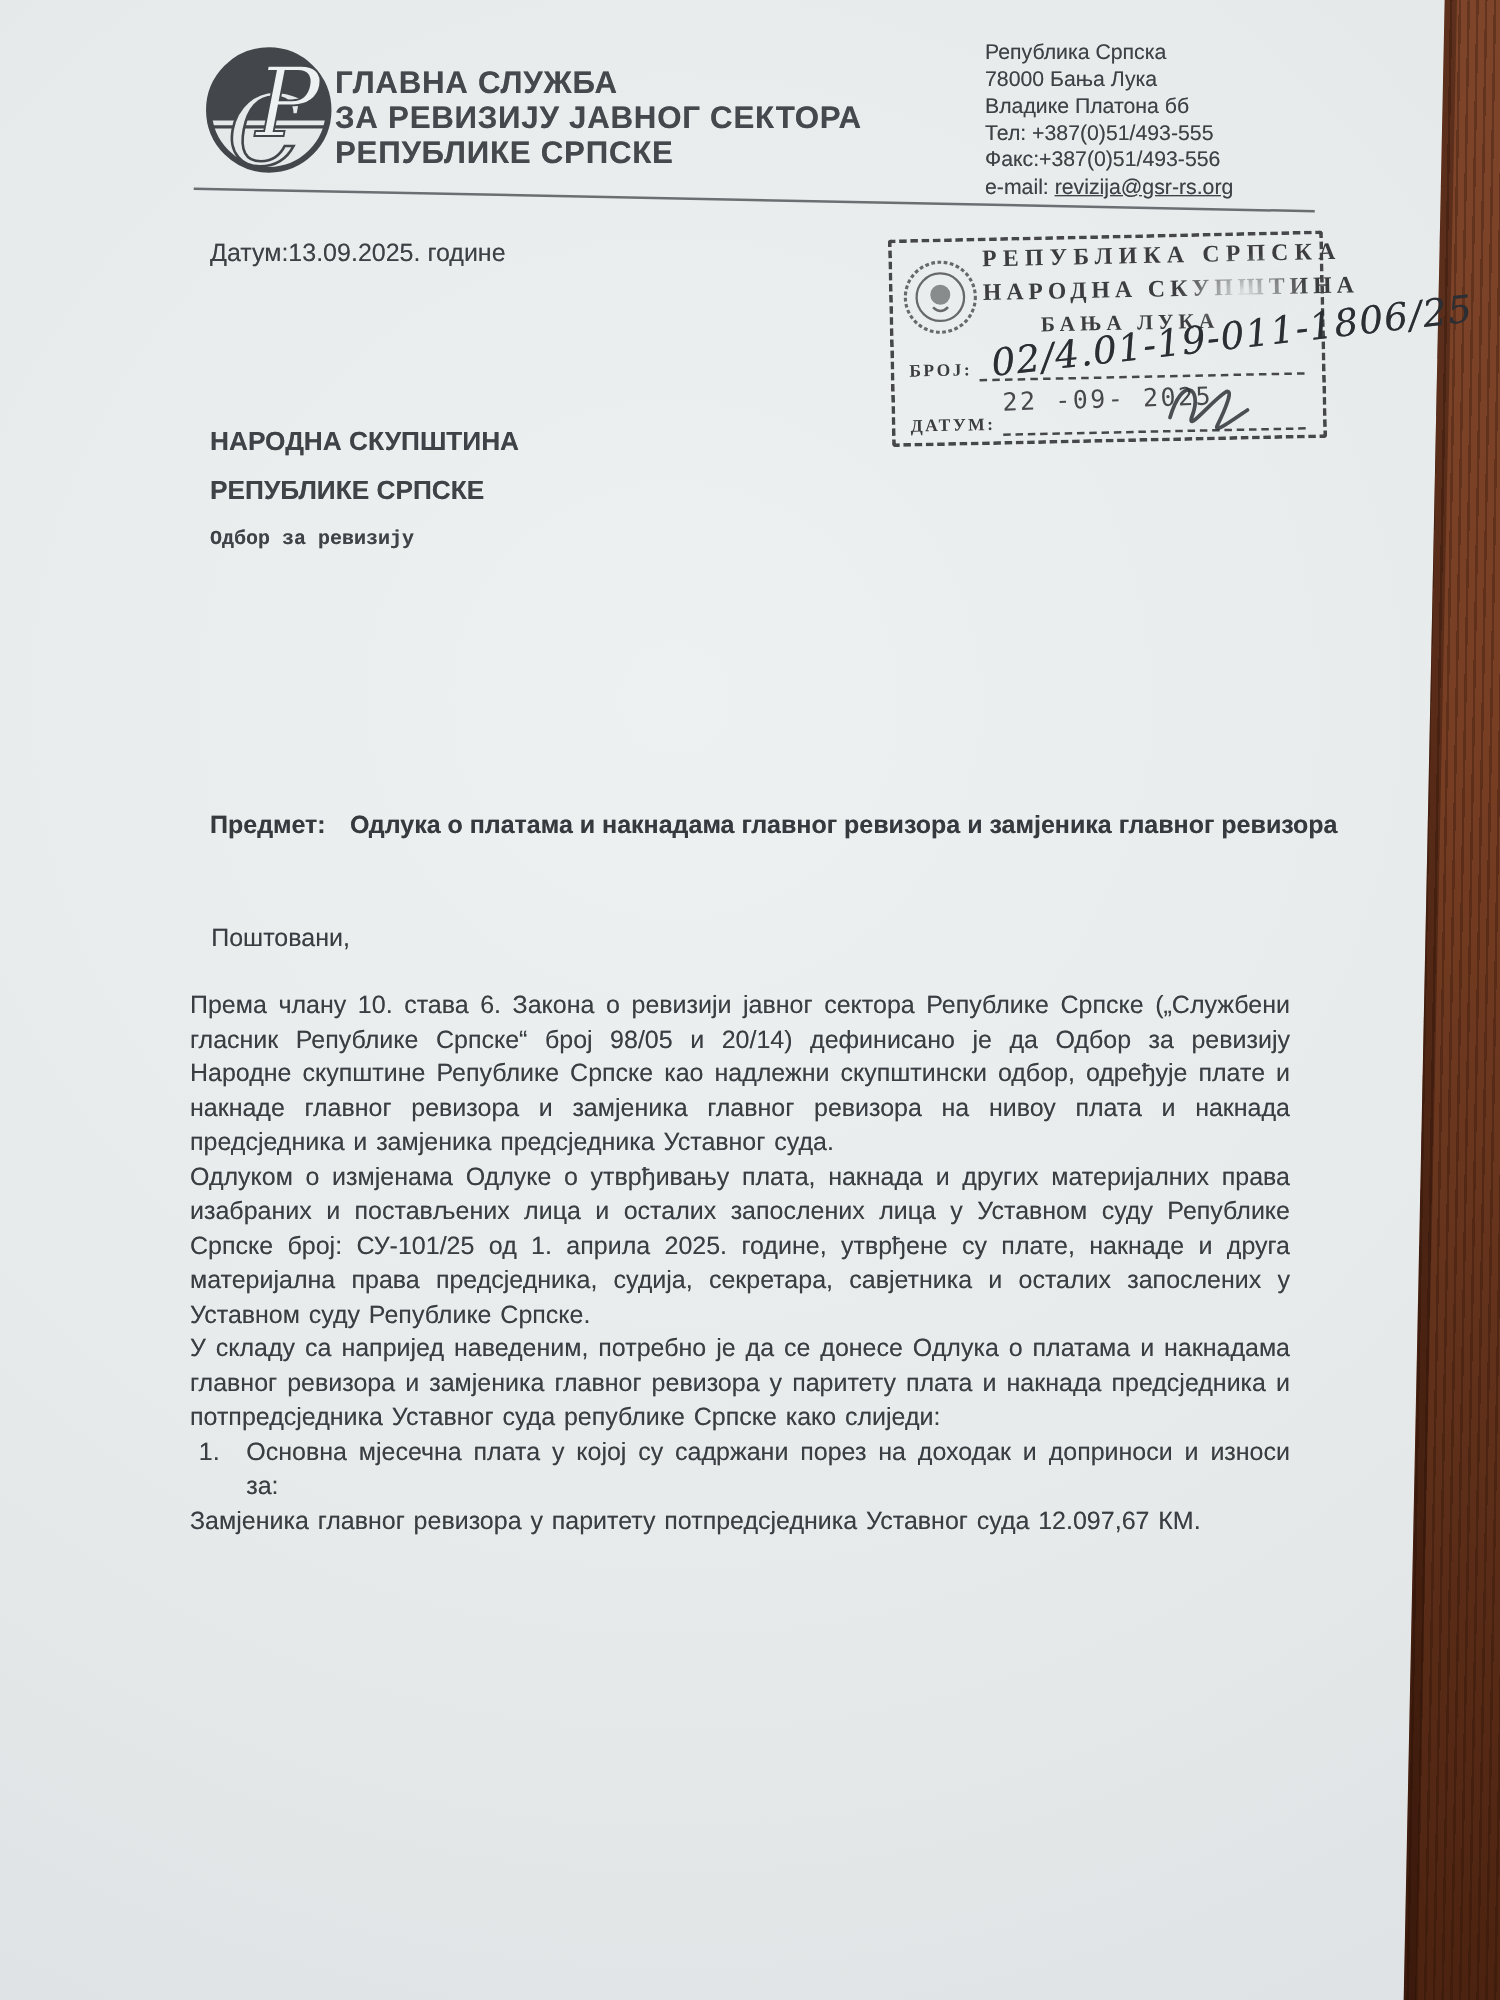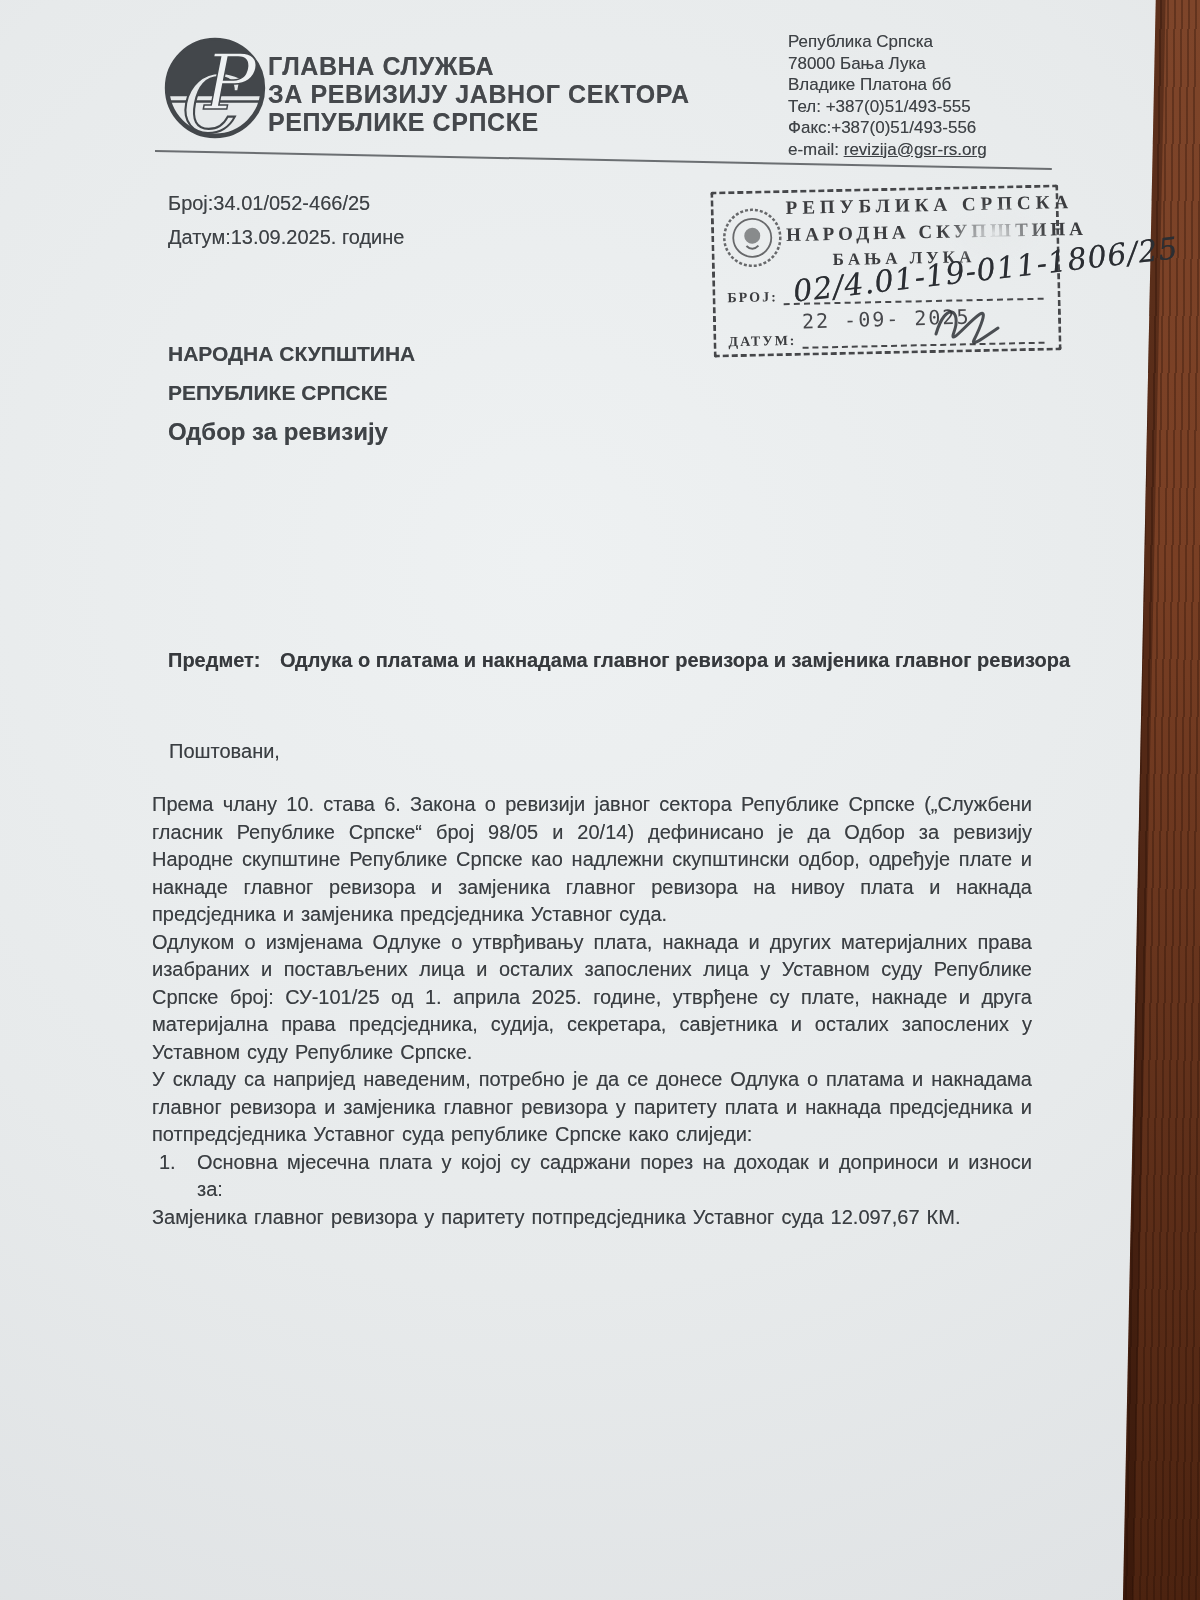--- a/index.html
+++ b/index.html
@@ -78,21 +78,21 @@
     color:#2b2e33;white-space:nowrap;transform:rotate(-6.5deg);letter-spacing:1px;
     text-shadow:0 0 .5px rgba(43,46,51,.6);
   }
   .scribble{position:absolute;left:928px;top:288px;width:90px;height:70px;}
   
   .recipient{
     position:absolute;left:168px;top:334px;
     font-weight:bold;font-size:21px;line-height:39px;color:#3f4347;
     text-shadow:0 0 .5px rgba(63,67,71,.5);
   }
-  .recipient .dept{font-size:24px;}
+  .recipient .dept{font-size:16px;font-family:Liberation Mono, monospace;}
   
   .subject{
     position:absolute;left:168px;top:645px;width:860px;
     font-weight:bold;font-size:20px;line-height:31px;color:#36393d;
     text-align:justify;padding-left:112px;text-indent:-112px;
     text-shadow:0 0 .4px rgba(54,57,61,.55);
   }
   .sublabel{display:inline-block;width:112px;text-indent:0;}
   
   .salutation{
@@ -134,21 +134,20 @@
     <div>78000 Бања Лука</div>
     <div>Владике Платона бб</div>
     <div>Тел:  +387(0)51/493-555</div>
     <div>Факс:+387(0)51/493-556</div>
     <div><span>e-mail: </span><span class="email">revizija@gsr-rs.org</span></div>
   </div>
 
   <div class="divider"></div>
 
   <div class="ref">
-    <div>Број:34.01/052-466/25</div>
     <div>Датум:13.09.2025. године</div>
   </div>
 
   <div class="stamp">
     <svg class="seal" viewBox="0 0 64 64">
       <circle cx="32" cy="32" r="28" fill="none" stroke="#3a3b3e" stroke-width="2.5" stroke-dasharray="3 2"></circle>
       <circle cx="32" cy="32" r="19" fill="none" stroke="#3a3b3e" stroke-width="1.8"></circle>
       <circle cx="32" cy="30" r="8" fill="#3a3b3e" opacity=".75"></circle>
       <path d="M26,40 q6,6 12,0" fill="none" stroke="#3a3b3e" stroke-width="2"></path>
     </svg>

